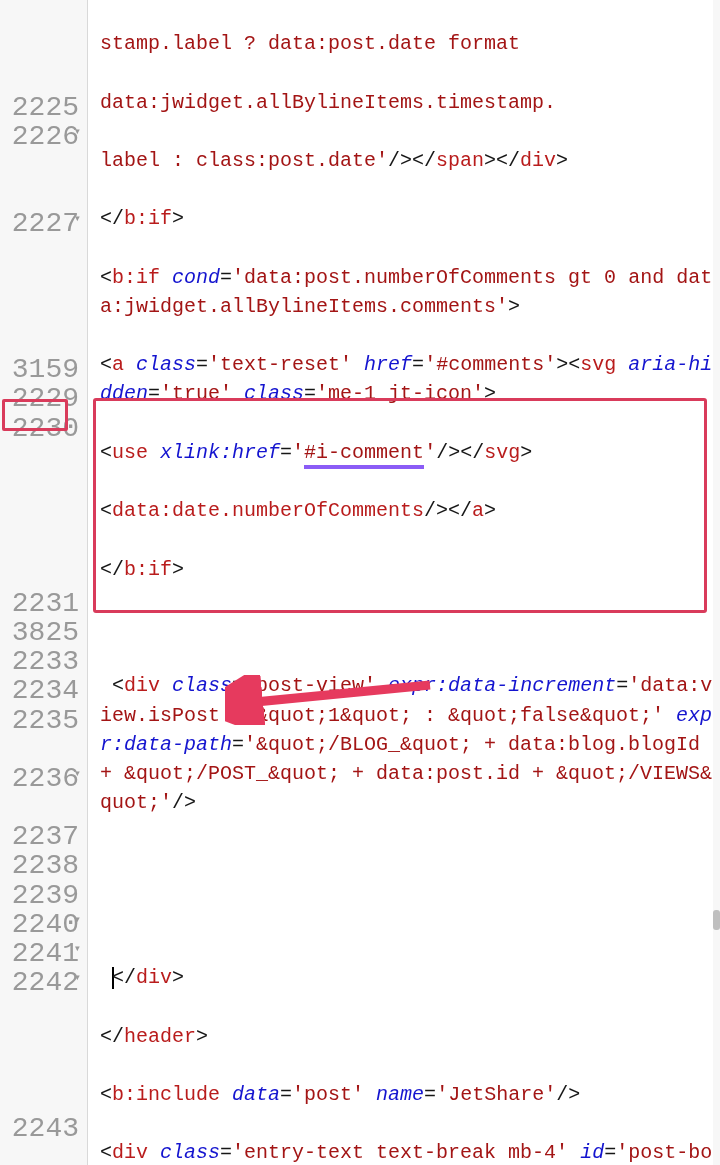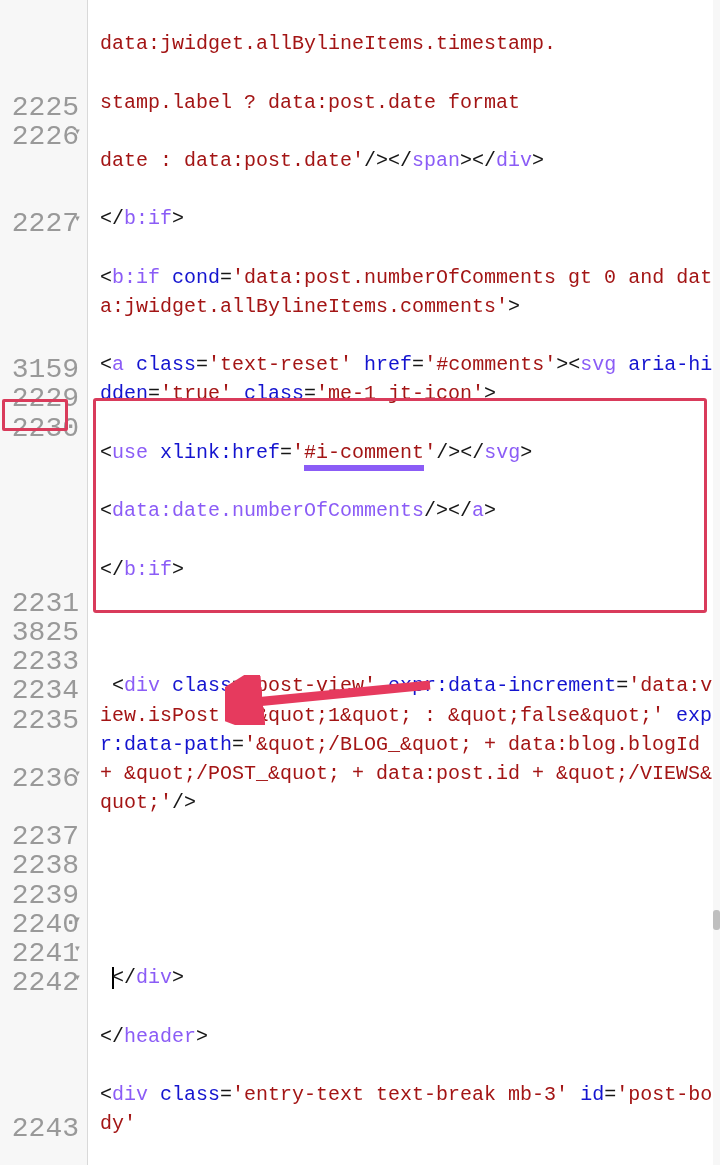--- a/index.html
+++ b/index.html
@@ -47,25 +47,25 @@
     flex: 1 1 auto;
     padding-left: 12px;
     white-space: pre-wrap;
     word-break: break-all;
     color: #000;
     position: relative;
   }
   .code-line {
     min-height: 29.2px;
   }
-  .t-tag   { color: #8b5cf6; }           
-  .t-attr  { color: #1414cf; }           
+  .t-tag   { color: #b91c1c; }           
+  .t-attr  { color: #1414cf; font-style: italic; }           
   .t-str   { color: #a31515; }           
   .t-op    { color: #161616; }           
-  .underline { border-bottom: 6px solid #8b5cf6; padding-bottom:1px;margin-top:28px; }
+  .underline { border-bottom: 4px solid #8b5cf6; padding-bottom:1px;margin-top:28px; }
   .cursor { border-left: 2px solid #000; display:inline-block; height:1.1em; vertical-align:text-bottom; margin-right:-2px;}
   
   
   .hl-box {
     position: absolute;
     left: 93px;
     top: 398px;
     width: 614px;
     height: 215px;
     border: 3px solid #d93b5b;
@@ -148,36 +148,37 @@
     <div class="gutter-line fold">2241</div>
     <div class="gutter-line fold">2242</div>
     <div class="gutter-line"></div>
     <div class="gutter-line"></div>
     <div class="gutter-line"></div>
     <div class="gutter-line"></div>
     <div class="gutter-line">2243</div>
   </div>
 
   <div class="code">
+<div class="code-line"><span class="t-str">stamp.label ? data:post.date format </span></div>
 <div class="code-line"><span class="t-str">data:jwidget.allBylineItems.timestamp.</span></div>
-<div class="code-line"><span class="t-str">stamp.label ? data:post.date format </span></div>
-<div class="code-line"><span class="t-str">date : data:post.date'</span><span class="t-op">/&gt;&lt;/</span><span class="t-tag">span</span><span class="t-op">&gt;&lt;/</span><span class="t-tag">div</span><span class="t-op">&gt;</span></div>
+<div class="code-line"><span class="t-str">label : class:post.date'</span><span class="t-op">/&gt;&lt;/</span><span class="t-tag">span</span><span class="t-op">&gt;&lt;/</span><span class="t-tag">div</span><span class="t-op">&gt;</span></div>
 <div class="code-line"><span class="t-op">&lt;/</span><span class="t-tag">b:if</span><span class="t-op">&gt;</span></div>
 <div class="code-line"><span class="t-op">&lt;</span><span class="t-tag">b:if</span><span class="t-attr"> cond</span><span class="t-op">=</span><span class="t-str">'data:post.numberOfComments gt 0 and data:jwidget.allBylineItems.comments'</span><span class="t-op">&gt;</span></div>
 <div class="code-line"><span class="t-op">&lt;</span><span class="t-tag">a</span><span class="t-attr"> class</span><span class="t-op">=</span><span class="t-str">'text-reset'</span><span class="t-attr"> href</span><span class="t-op">=</span><span class="t-str">'#comments'</span><span class="t-op">&gt;&lt;</span><span class="t-tag">svg</span><span class="t-attr"> aria-hidden</span><span class="t-op">=</span><span class="t-str">'true'</span><span class="t-attr"> class</span><span class="t-op">=</span><span class="t-str">'me-1 jt-icon'</span><span class="t-op">&gt;</span></div>
 <div class="code-line"><span class="t-op">&lt;</span><span class="t-tag">use</span><span class="t-attr"> xlink:href</span><span class="t-op">=</span><span class="t-str">'</span><span class="t-str underline">#i-comment</span><span class="t-str">'</span><span class="t-op">/&gt;&lt;/</span><span class="t-tag">svg</span><span class="t-op">&gt;</span></div>
 <div class="code-line"><span class="t-op">&lt;</span><span class="t-tag">data:date.numberOfComments</span><span class="t-op">/&gt;&lt;/</span><span class="t-tag">a</span><span class="t-op">&gt;</span></div>
 <div class="code-line"><span class="t-op">&lt;/</span><span class="t-tag">b:if</span><span class="t-op">&gt;</span></div>
 <div class="code-line"></div>
 <div class="code-line"><span class="t-op"> &lt;</span><span class="t-tag">div</span><span class="t-attr"> class</span><span class="t-op">=</span><span class="t-str">'post-view'</span><span class="t-attr"> expr:data-increment</span><span class="t-op">=</span><span class="t-str">'data:view.isPost ? &amp;quot;1&amp;quot; : &amp;quot;false&amp;quot;'</span><span class="t-attr"> expr:data-path</span><span class="t-op">=</span><span class="t-str">'&amp;quot;/BLOG_&amp;quot; + data:blog.blogId + &amp;quot;/POST_&amp;quot; + data:post.id + &amp;quot;/VIEWS&amp;quot;'</span><span class="t-op">/&gt;</span></div>
 <div class="code-line"></div>
 <div class="code-line"></div>
 <div class="code-line"><span> </span><span class="cursor"></span><span class="t-op">&lt;/</span><span class="t-tag">div</span><span class="t-op">&gt;</span></div>
 <div class="code-line"><span class="t-op">&lt;/</span><span class="t-tag">header</span><span class="t-op">&gt;</span></div>
-<div class="code-line"><span class="t-op">&lt;</span><span class="t-tag">div</span><span class="t-attr"> class</span><span class="t-op">=</span><span class="t-str">'entry-text text-break mb-3'</span><span class="t-attr"> id</span><span class="t-op">=</span><span class="t-str">'post-body'</span></div>
+<div class="code-line"><span class="t-op">&lt;</span><span class="t-tag">b:include</span><span class="t-attr"> data</span><span class="t-op">=</span><span class="t-str">'post'</span><span class="t-attr"> name</span><span class="t-op">=</span><span class="t-str">'JetShare'</span><span class="t-op">/&gt;</span></div>
+<div class="code-line"><span class="t-op">&lt;</span><span class="t-tag">div</span><span class="t-attr"> class</span><span class="t-op">=</span><span class="t-str">'entry-text text-break mb-4'</span><span class="t-attr"> id</span><span class="t-op">=</span><span class="t-str">'post-body'</span></div>
 
 
 
 
 
 
 
   </div>
 </div>
 

